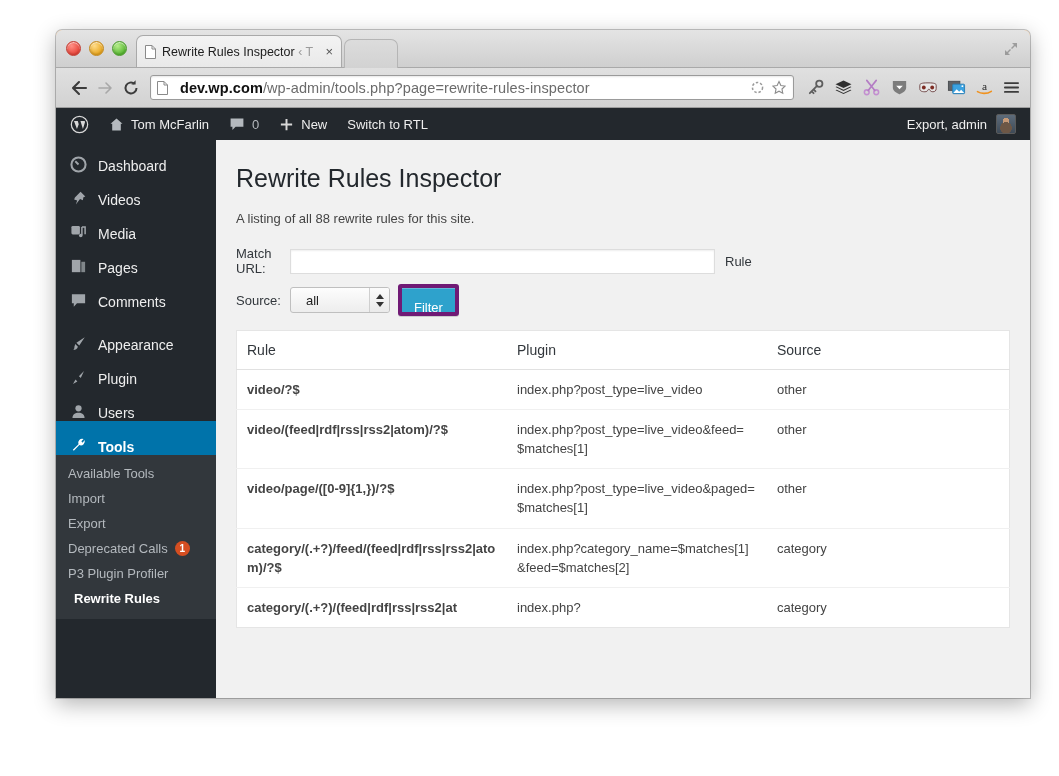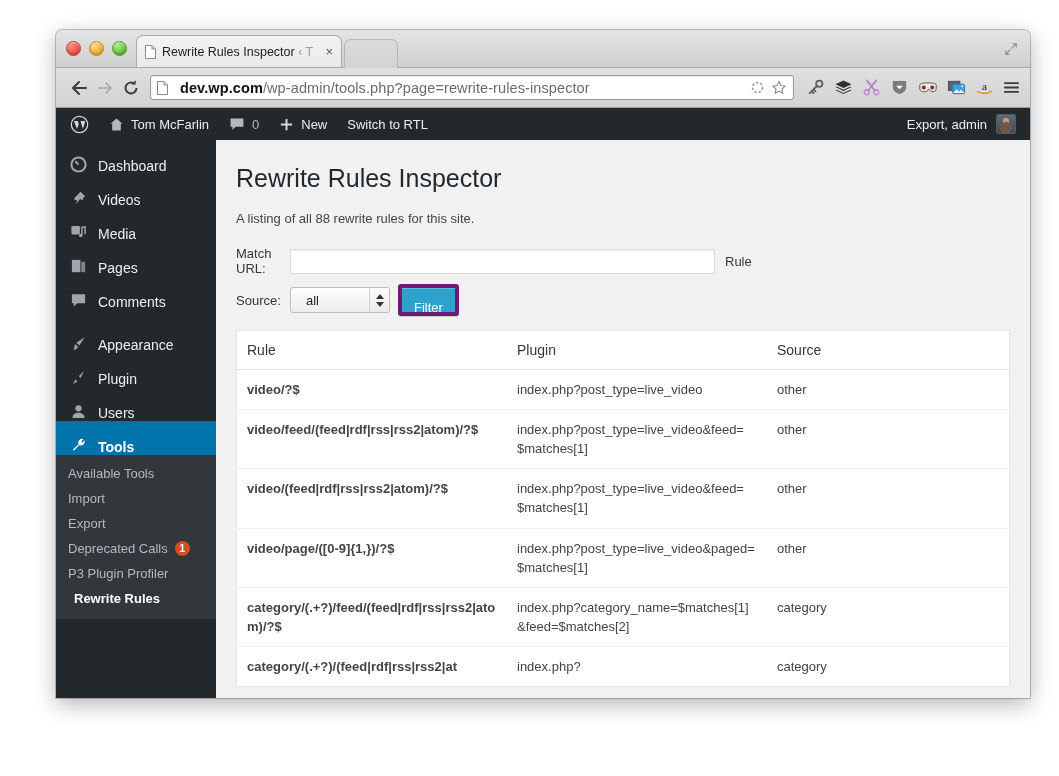--- a/index.html
+++ b/index.html
@@ -473,25 +473,20 @@
               <tr>
                 <th>Rule</th>
                 <th>Plugin</th>
                 <th>Source</th>
               </tr>
             </thead>
             <tbody>
               <tr>
                 <td class="col-rule">video/?$</td>
                 <td class="col-rewrite">index.php?post_type=live_video</td>
-                <td class="col-source">other</td>
-              </tr>
-              <tr>
-                <td class="col-rule">video/feed/(feed|rdf|rss|rss2|atom)/?$</td>
-                <td class="col-rewrite">index.php?post_type=live_video&amp;feed=$matches[1]</td>
                 <td class="col-source">other</td>
               </tr>
               <tr>
                 <td class="col-rule">video/(feed|rdf|rss|rss2|atom)/?$</td>
                 <td class="col-rewrite">index.php?post_type=live_video&amp;feed=$matches[1]</td>
                 <td class="col-source">other</td>
               </tr>
               <tr>
                 <td class="col-rule">video/page/([0-9]{1,})/?$</td>
                 <td class="col-rewrite">index.php?post_type=live_video&amp;paged=$matches[1]</td>

